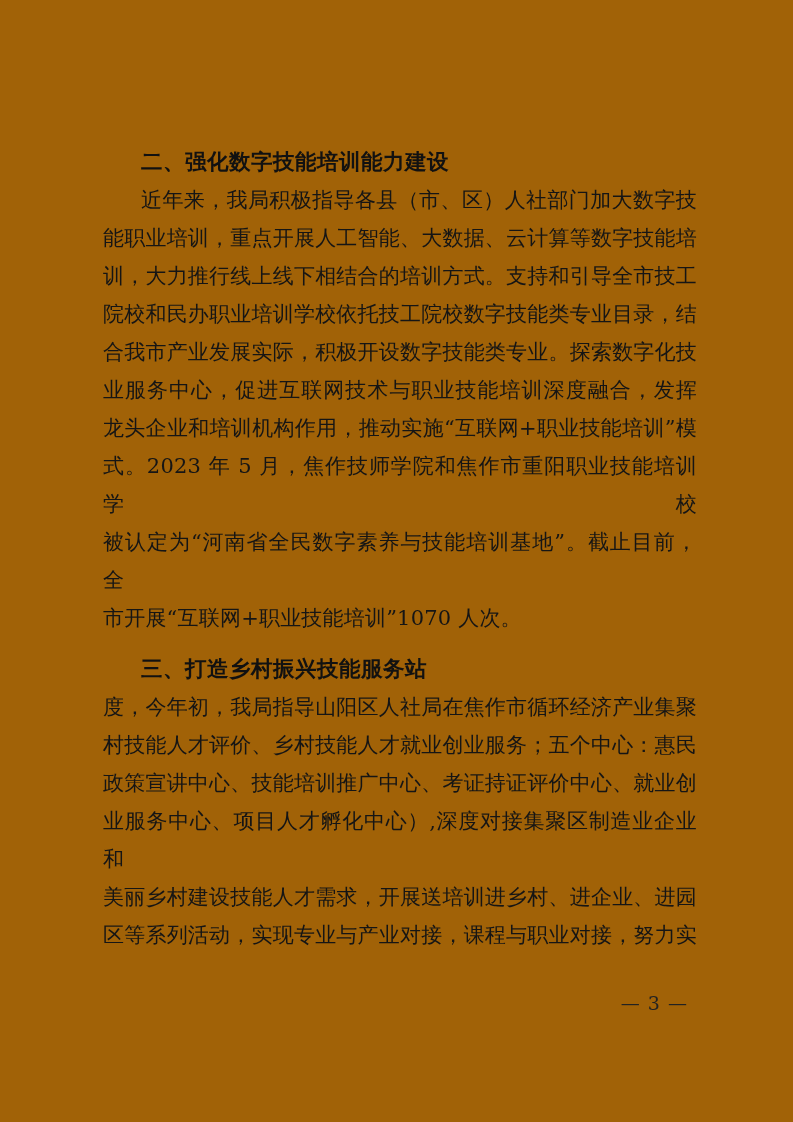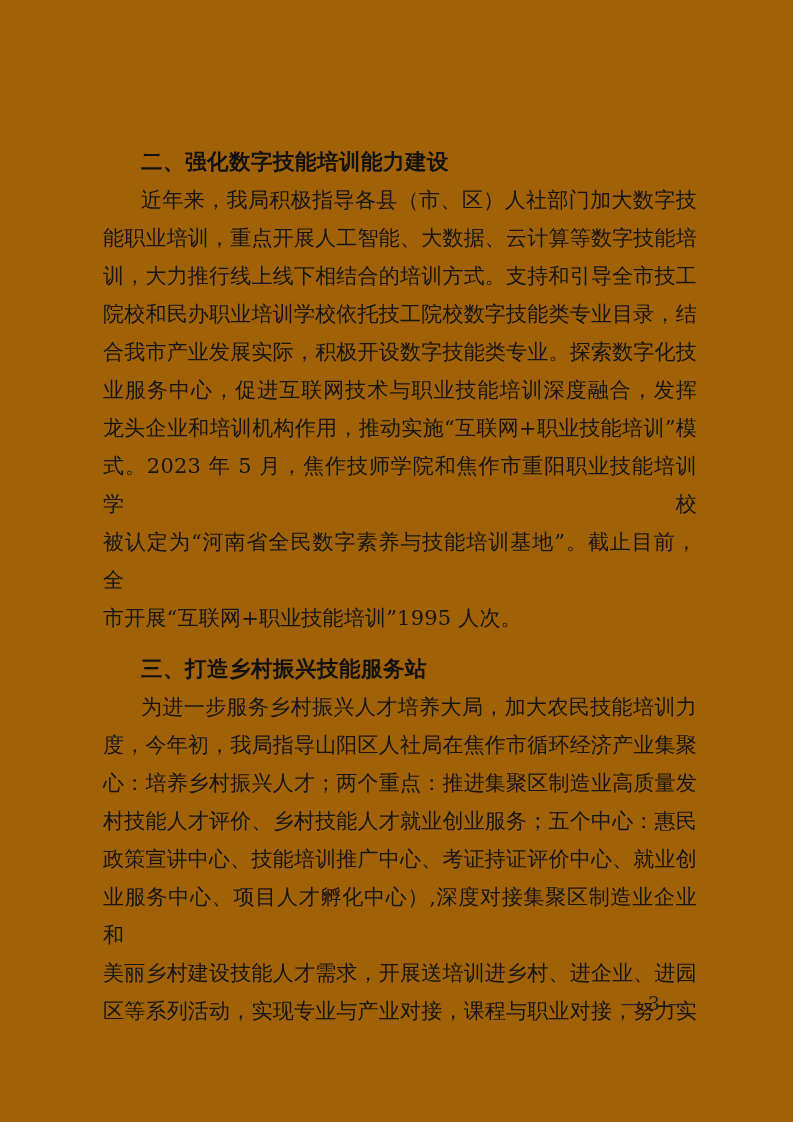--- a/index.html
+++ b/index.html
@@ -75,30 +75,28 @@
       <div class="paragraph">
           <div class="line first">近年来，我局积极指导各县（市、区）人社部门加大数字技</div>
           <div class="line">能职业培训，重点开展人工智能、大数据、云计算等数字技能培</div>
           <div class="line">训，大力推行线上线下相结合的培训方式。支持和引导全市技工</div>
           <div class="line">院校和民办职业培训学校依托技工院校数字技能类专业目录，结</div>
           <div class="line">合我市产业发展实际，积极开设数字技能类专业。探索数字化技</div>
           <div class="line">业服务中心，促进互联网技术与职业技能培训深度融合，发挥</div>
           <div class="line">龙头企业和培训机构作用，推动实施“互联网+职业技能培训”模</div>
           <div class="line">式。2023 年 5 月，焦作技师学院和焦作市重阳职业技能培训学校</div>
           <div class="line">被认定为“河南省全民数字素养与技能培训基地”。截止目前，全</div>
-          <div class="line flush">市开展“互联网+职业技能培训”1995 人次。</div>
+          <div class="line flush">市开展“互联网+职业技能培训”1070 人次。</div>
         </div>
     </section>
 
     <section class="section-gap">
       <h2 class="heading">三、打造乡村振兴技能服务站</h2>
       <div class="paragraph">
-          <div class="line first">为进一步服务乡村振兴人才培养大局，加大农民技能培训力</div>
           <div class="line">度，今年初，我局指导山阳区人社局在焦作市循环经济产业集聚</div>
-          <div class="line">心：培养乡村振兴人才；两个重点：推进集聚区制造业高质量发</div>
           <div class="line">村技能人才评价、乡村技能人才就业创业服务；五个中心：惠民</div>
           <div class="line">政策宣讲中心、技能培训推广中心、考证持证评价中心、就业创</div>
           <div class="line">业服务中心、项目人才孵化中心）,深度对接集聚区制造业企业和</div>
           <div class="line">美丽乡村建设技能人才需求，开展送培训进乡村、进企业、进园</div>
           <div class="line">区等系列活动，实现专业与产业对接，课程与职业对接，努力实</div>
         </div>
     </section>
 
   </div>
 

